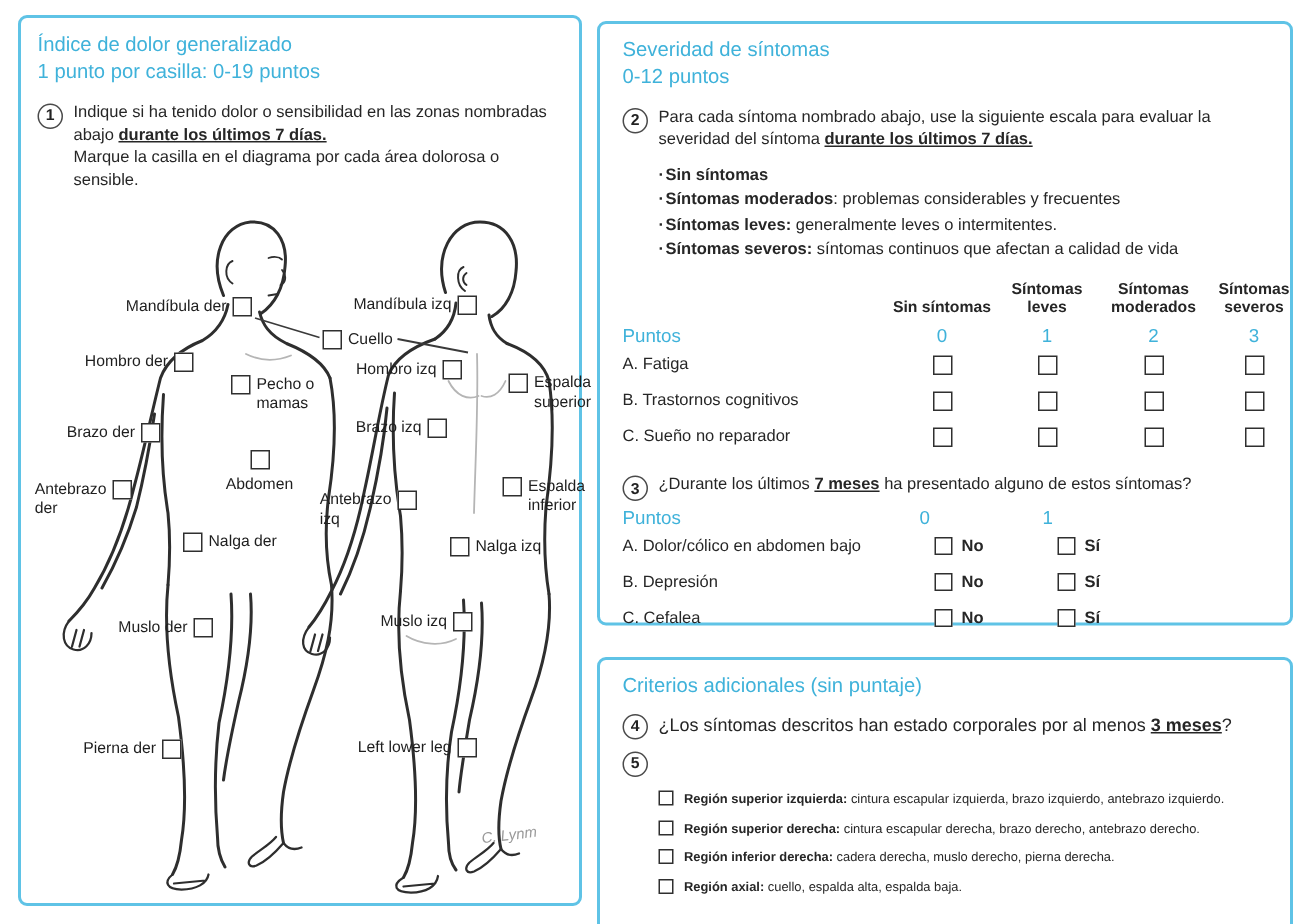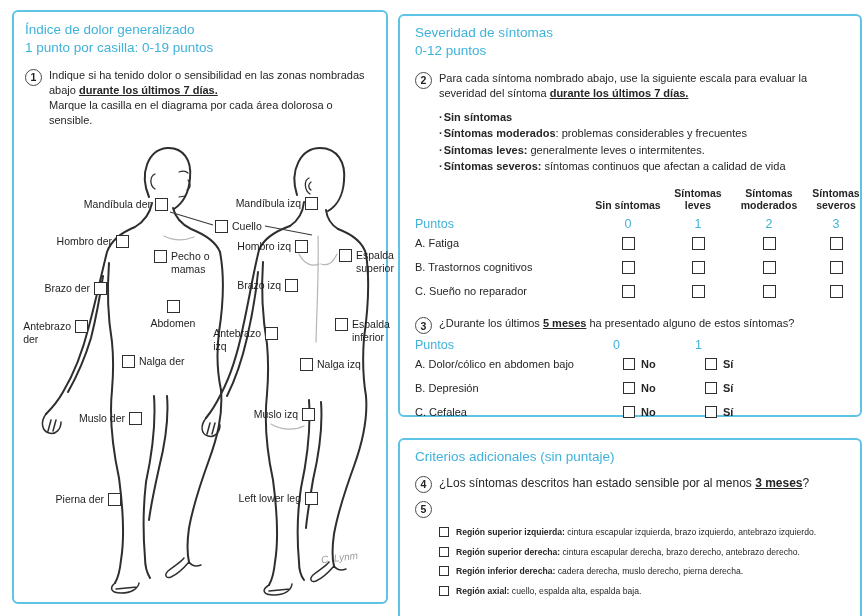--- a/index.html
+++ b/index.html
@@ -217,21 +217,21 @@
         <div class="cbcell">
           <span class="cb"></span>
         </div>
         <div class="cbcell">
           <span class="cb"></span>
         </div>
       </div>
     <div class="step" style="margin-top:13px">
       <span class="circ">3</span>
       <div class="stext">
-        <span>¿Durante los últimos </span><b class="u">5 meses</b><span> ha presentado alguno de estos síntomas?</span>
+        <span>¿Durante los últimos </span><b class="u">7 meses</b><span> ha presentado alguno de estos síntomas?</span>
       </div>
     </div>
     <div class="q3-grid" id="q3-table">
         <div class="puntos">Puntos</div>
         <div class="pv3">0</div>
         <div class="pv3">1</div>
         <div class="rowlab">A. Dolor/cólico en abdomen bajo</div>
         <div class="opt">
           <span class="cb"></span>
           <b>No</b>
@@ -259,21 +259,21 @@
           <b>Sí</b>
         </div>
       </div>
   </section>
 
   <section class="panel crit-panel">
     <div class="ptitle">Criterios adicionales (sin puntaje)</div>
     <div class="step" style="margin-top:9px">
       <span class="circ">4</span>
       <div class="stext" style="font-size:12px">
-        <span>¿Los síntomas descritos han estado sensible por al menos </span><b class="u">3 meses</b><span>?</span>
+        <span>¿Los síntomas descritos han estado corporales por al menos </span><b class="u">3 meses</b><span>?</span>
       </div>
     </div>
     <div class="step" style="margin:7px 0 9px">
       <span class="circ">5</span>
     </div>
     <div id="criteria-list">
         <div class="crit-item">
           <span class="cb"></span>
           <div><b>Región superior izquierda:</b><span> cintura escapular izquierda, brazo izquierdo, antebrazo izquierdo.</span></div>
         </div>

